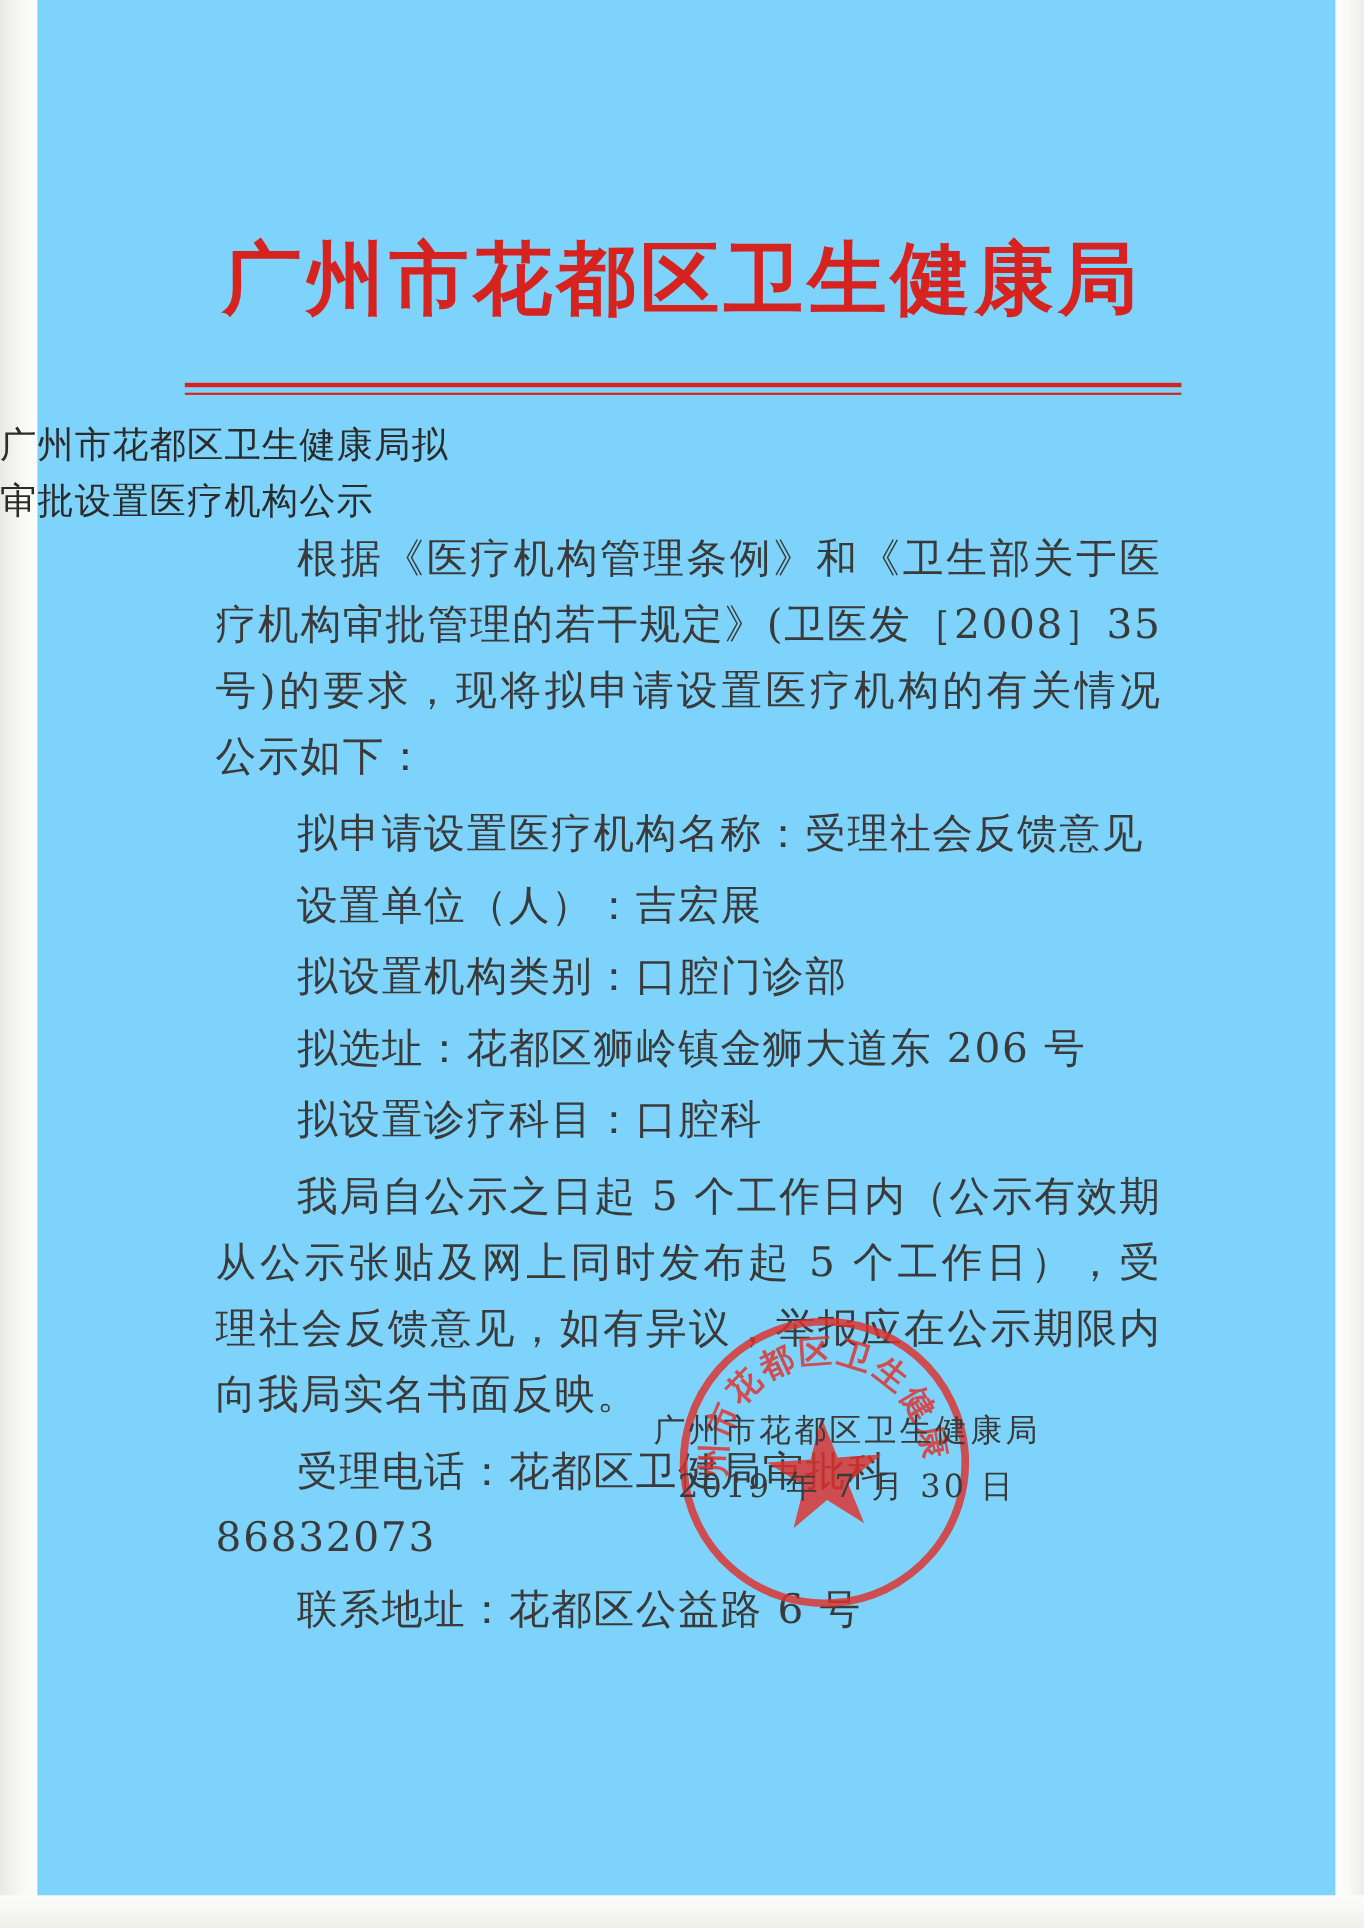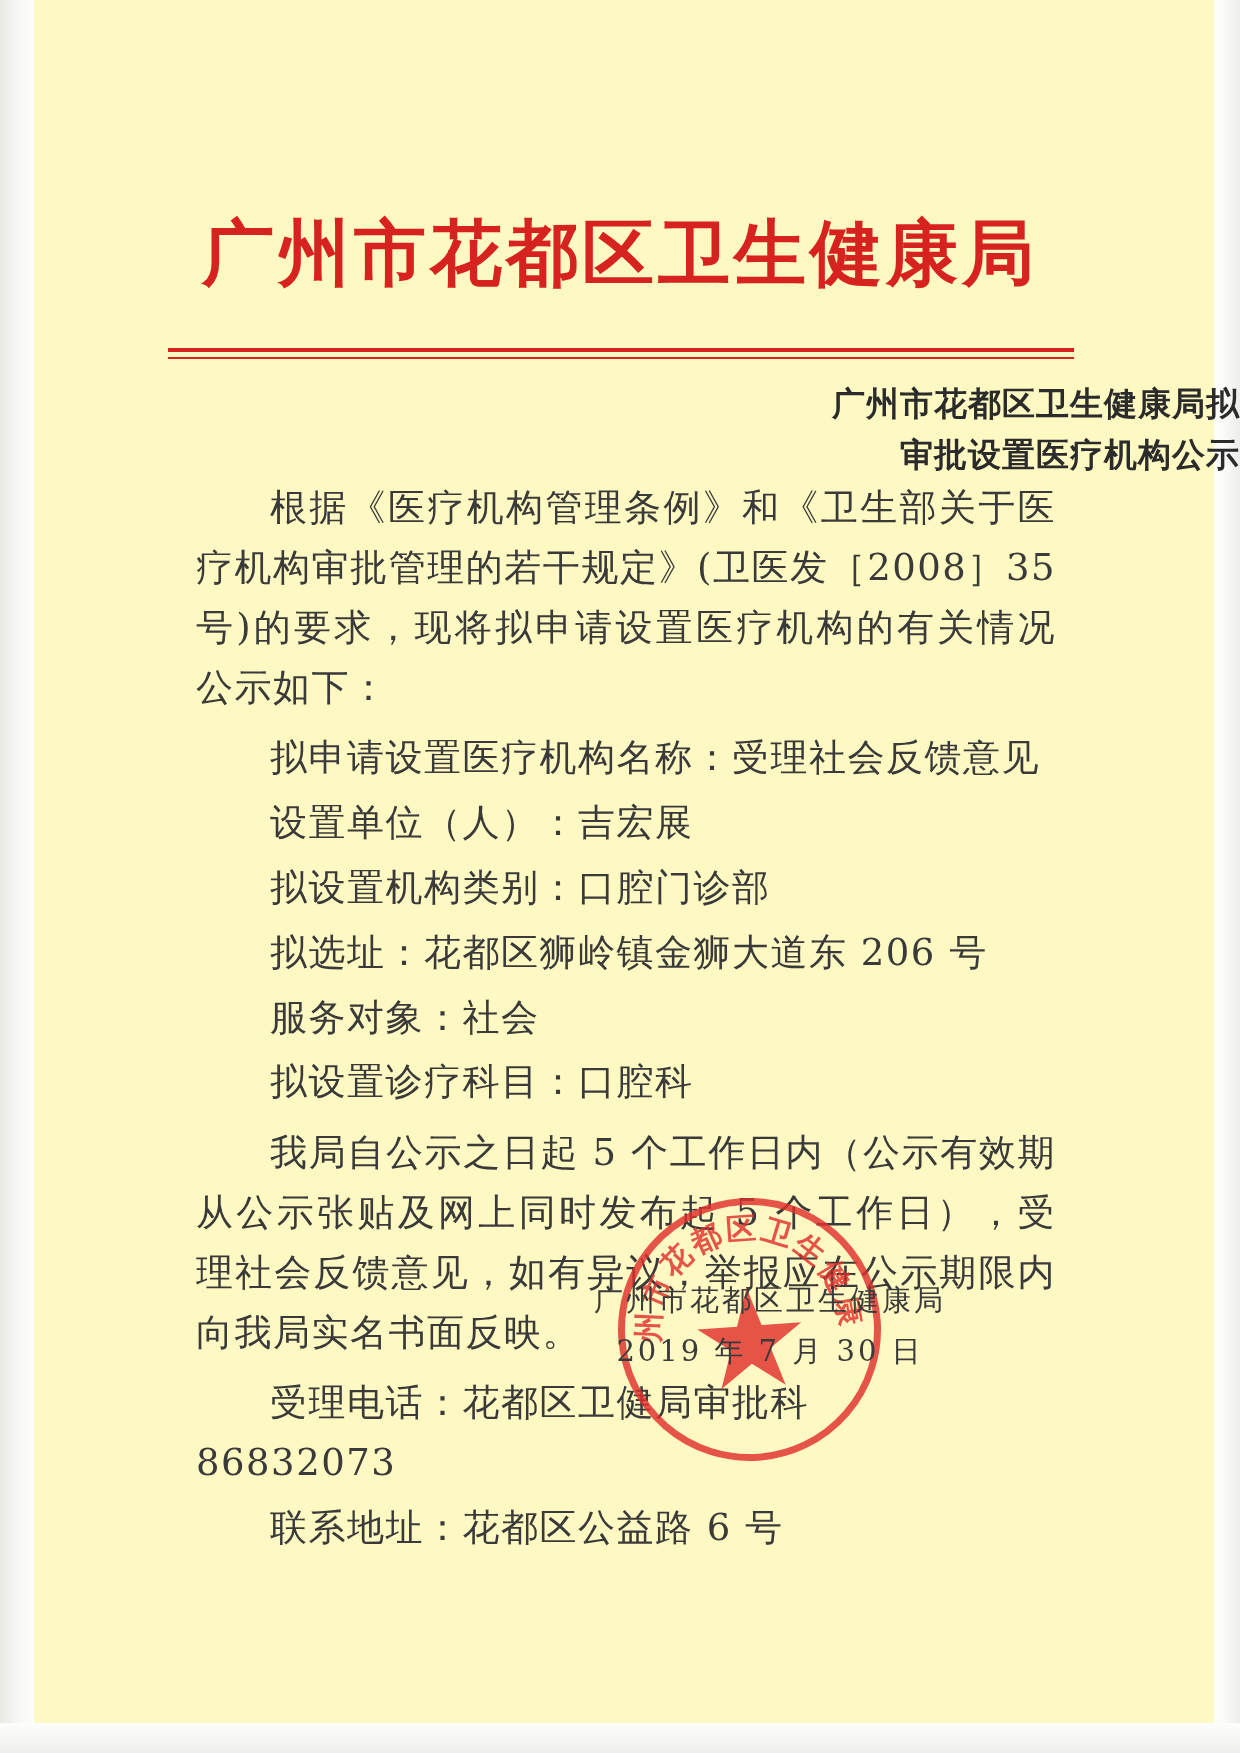--- a/index.html
+++ b/index.html
@@ -12,21 +12,21 @@
     height: 1753px;
     position: relative;
     font-family: "DejaVu Serif", "Liberation Serif", serif;
     overflow: hidden;
   }
 
   
   .page {
     position: absolute;
     inset: 0;
-    background: #fef9c3;
+    background: #7dd3fc;
   }
   .scan-edge-left {
     position: absolute;
     left: 0; top: 0; bottom: 0;
     width: 34px;
     background: linear-gradient(to right, #e9e9e4 0%, #f7f7f4 55%, #fdfdfb 100%);
   }
   .scan-edge-right {
     position: absolute;
     right: 0; top: 0; bottom: 0;
@@ -72,23 +72,23 @@
     background: #d7231f;
     margin-top: 5px;
   }
 
   
   .doc-title {
     position: absolute;
     top: 378px;
     left: 0;
     width: 100%;
-    text-align: right;
+    text-align: left;
     font-family: "DejaVu Sans", "Liberation Sans", sans-serif;
-    font-weight: bold;
+    font-weight: normal;
     font-size: 33px;
     letter-spacing: 1px;
     color: #2b2b2b;
     line-height: 1.55;
   }
   .doc-title div { white-space: nowrap; }
 
   .body-text {
     position: absolute;
     top: 478px;
@@ -168,21 +168,20 @@
   <div class="body-text">
 
     <p class="para indent">根据《医疗机构管理条例》和《卫生部关于医疗机构审批管理的若干规定》(卫医发［2008］35 号)的要求，现将拟申请设置医疗机构的有关情况公示如下：</p>
 
     <div class="gap-sm"></div>
 
     <p class="field-line">拟申请设置医疗机构名称：受理社会反馈意见</p>
     <p class="field-line">设置单位（人）：吉宏展</p>
     <p class="field-line">拟设置机构类别：口腔门诊部</p>
     <p class="field-line">拟选址：花都区狮岭镇金狮大道东 206 号</p>
-    <p class="field-line">服务对象：社会</p>
     <p class="field-line">拟设置诊疗科目：口腔科</p>
 
     <div class="gap-sm"></div>
 
     <p class="para indent">我局自公示之日起 5 个工作日内（公示有效期从公示张贴及网上同时发布起 5 个工作日），受理社会反馈意见，如有异议，举报应在公示期限内向我局实名书面反映。</p>
 
     <div class="gap-sm"></div>
 
     <p class="field-line">受理电话：花都区卫健局审批科　　86832073</p>
     <p class="field-line">联系地址：花都区公益路 6 号</p>

